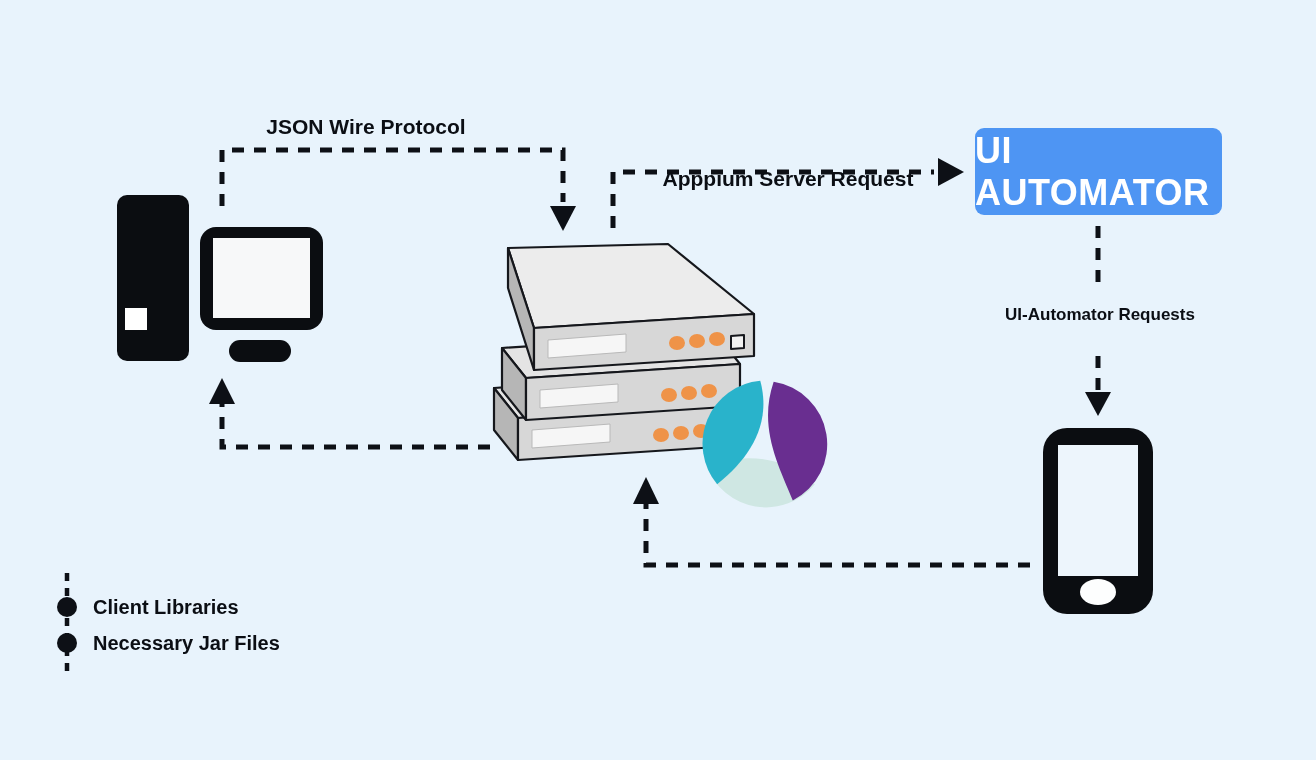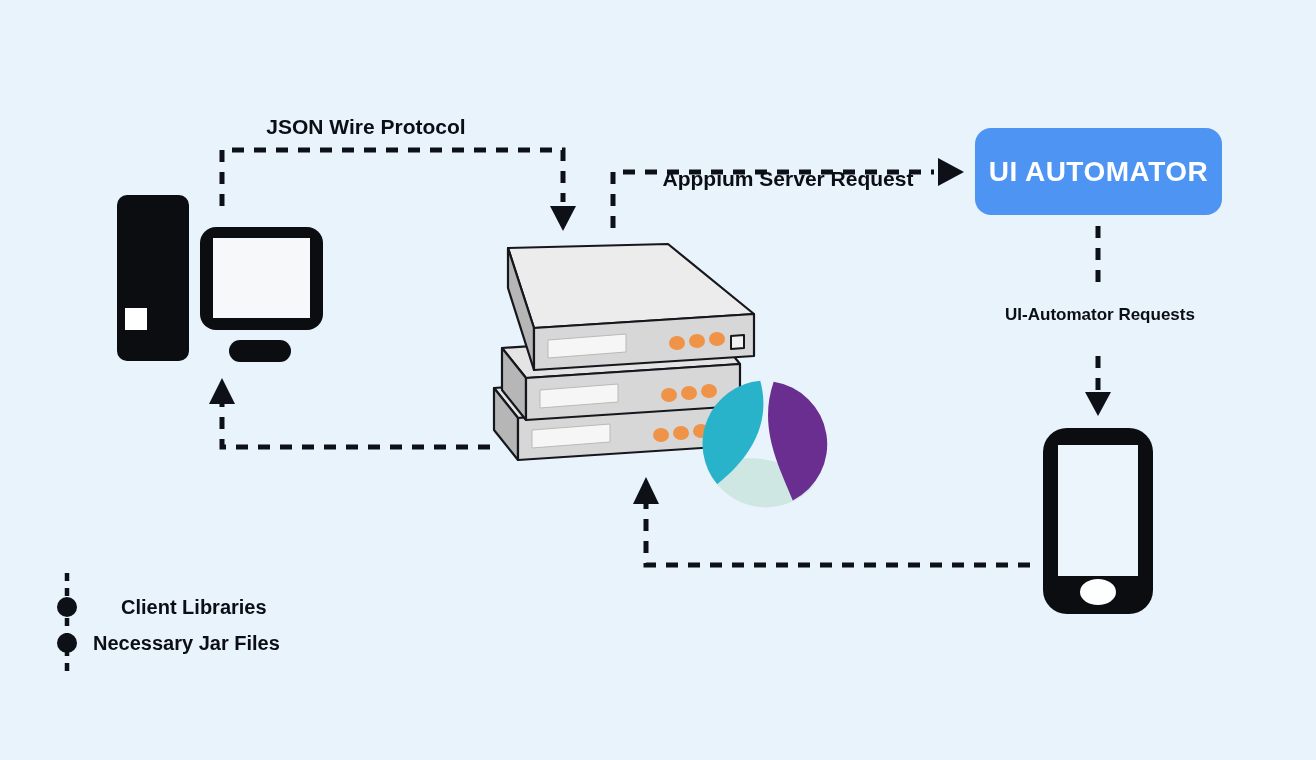--- a/index.html
+++ b/index.html
@@ -25,25 +25,25 @@
     font-weight:bold;
     font-size:20px;
     color:#0b0e14;
     white-space:nowrap;
     transform:translateY(-50%);
   }
   .ui-automator-box{
     position:absolute;
     left:975px;top:128px;width:247px;height:87px;
     background:#4e95f3;
-    border-radius:16px;
+    border-radius:9px;
     display:flex;align-items:center;justify-content:center;
     color:#ffffff;
     font-weight:bold;
-    font-size:28px;
+    font-size:36px;
     letter-spacing:0.5px;
   }
   .icon-abs{position:absolute;}
   svg{display:block;}
 </style>
 </head>
 <body>
 
 <div class="canvas">
 
@@ -143,17 +143,17 @@
   <div class="lbl" style="left:366px;top:127px;">JSON Wire Protocol</div>
 
   <div class="lbl" style="left:788px;top:145px;margin-top:34px;">Apppium Server Request</div>
 
 
   <div class="lbl center-block" style="left:1100px;top:315px;">
     <div>UI-Automator Requests</div>
   </div>
 
 
-  <div class="legend-lbl" style="left:93px;top:607px;margin-left:28px;">Client Libraries</div>
+  <div class="legend-lbl" style="left:93px;top:607px;">Client Libraries</div>
 
   <div class="legend-lbl" style="left:93px;top:643px;">Necessary Jar Files</div>
 
 </div>
 
 </body></html>

